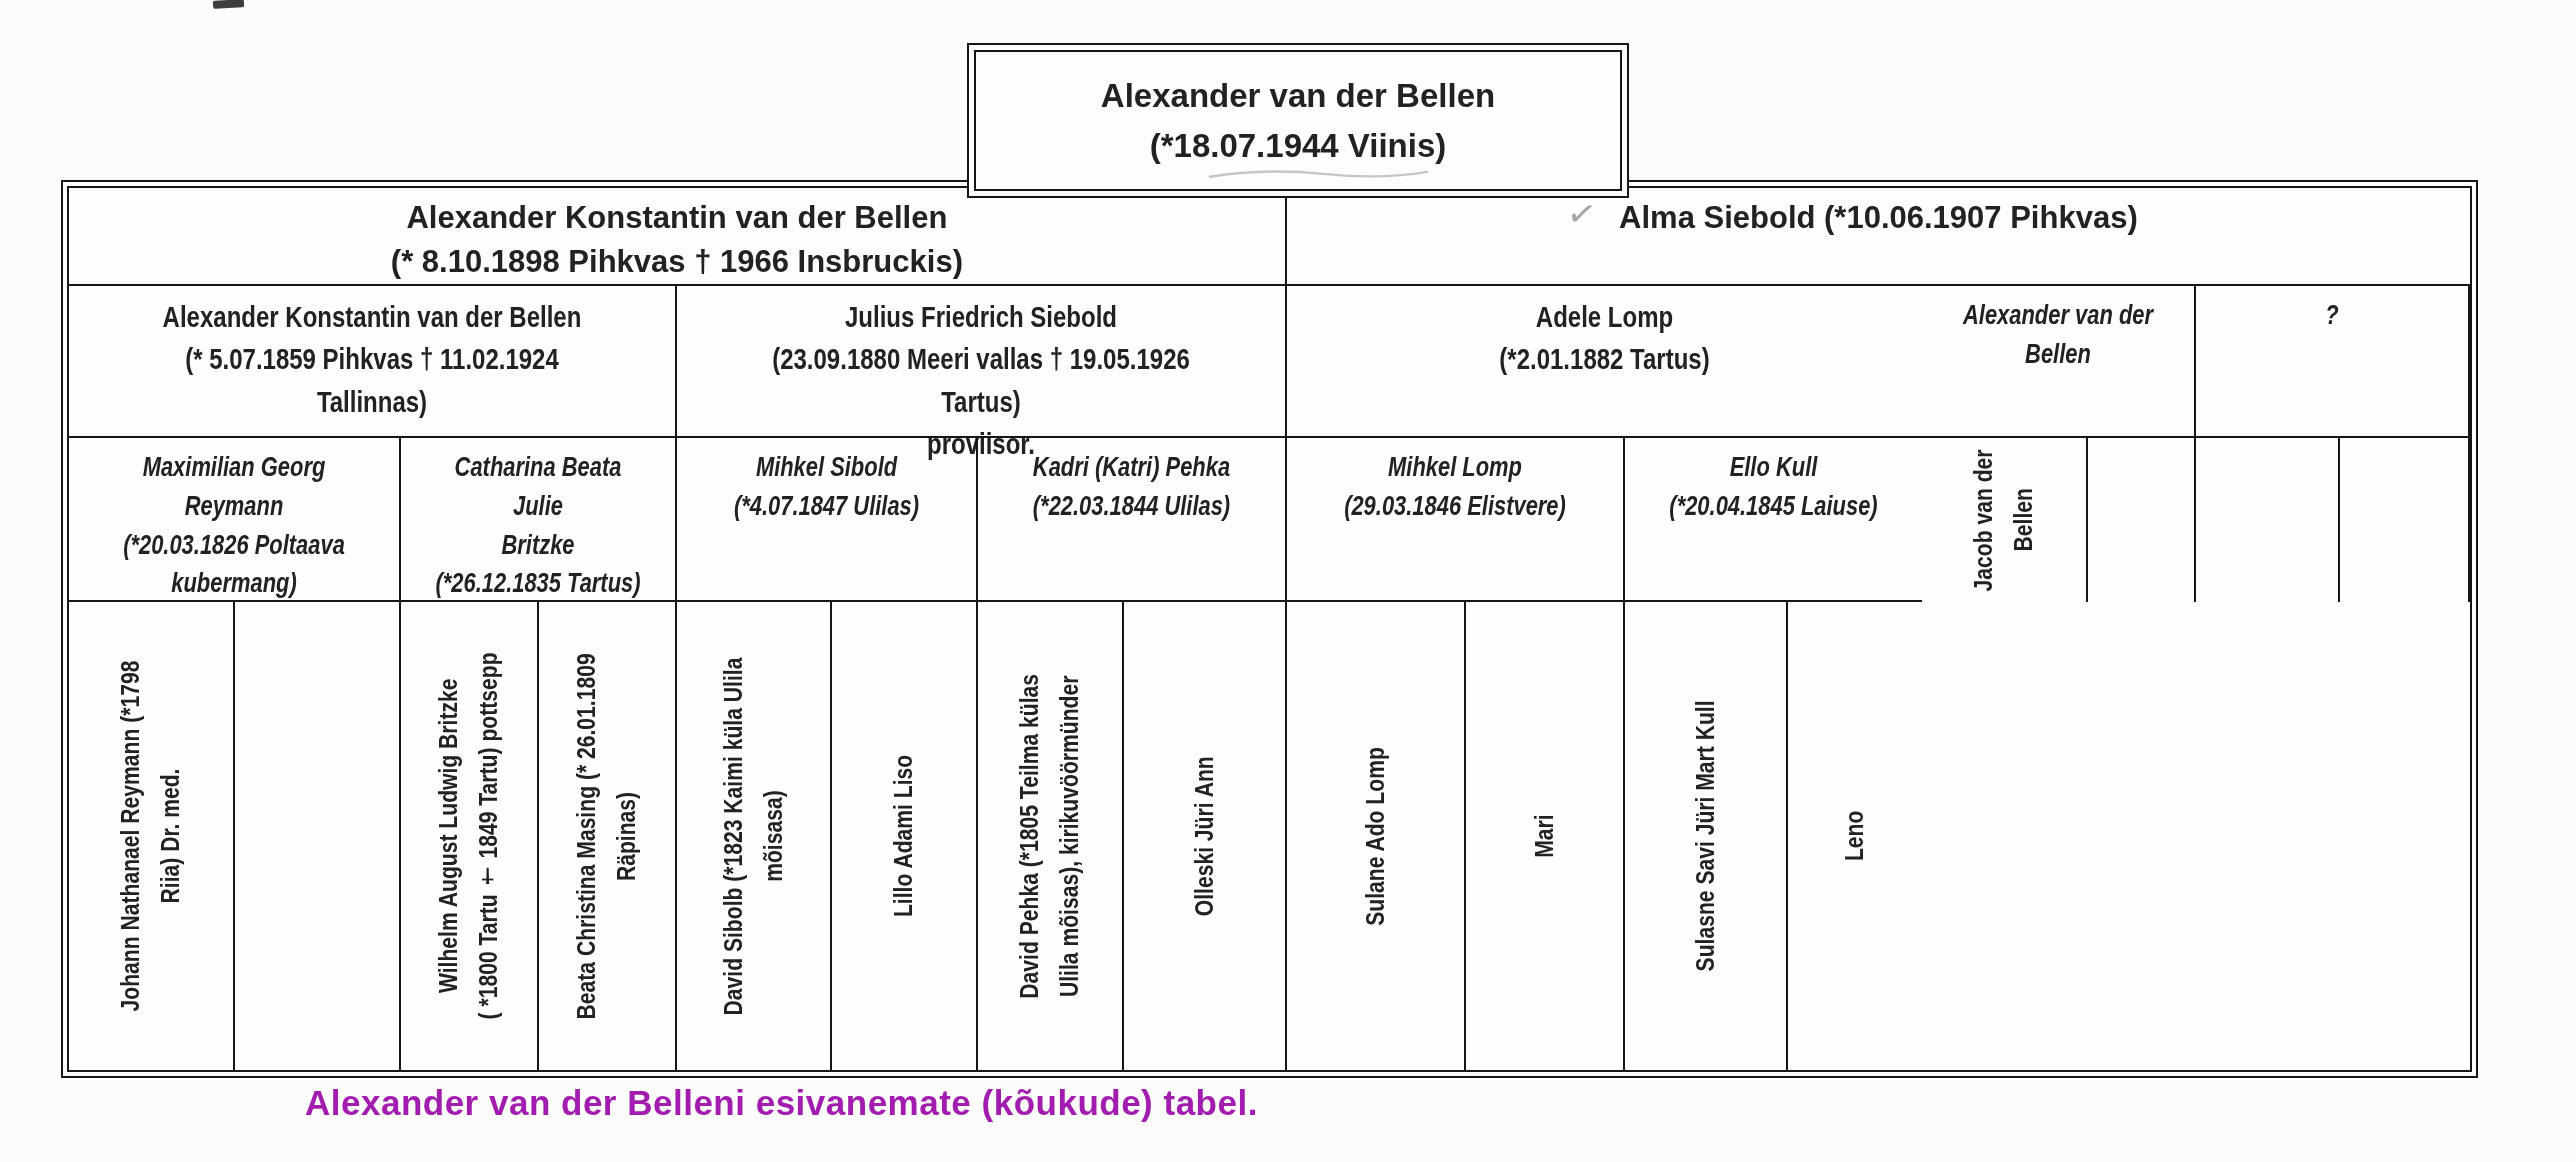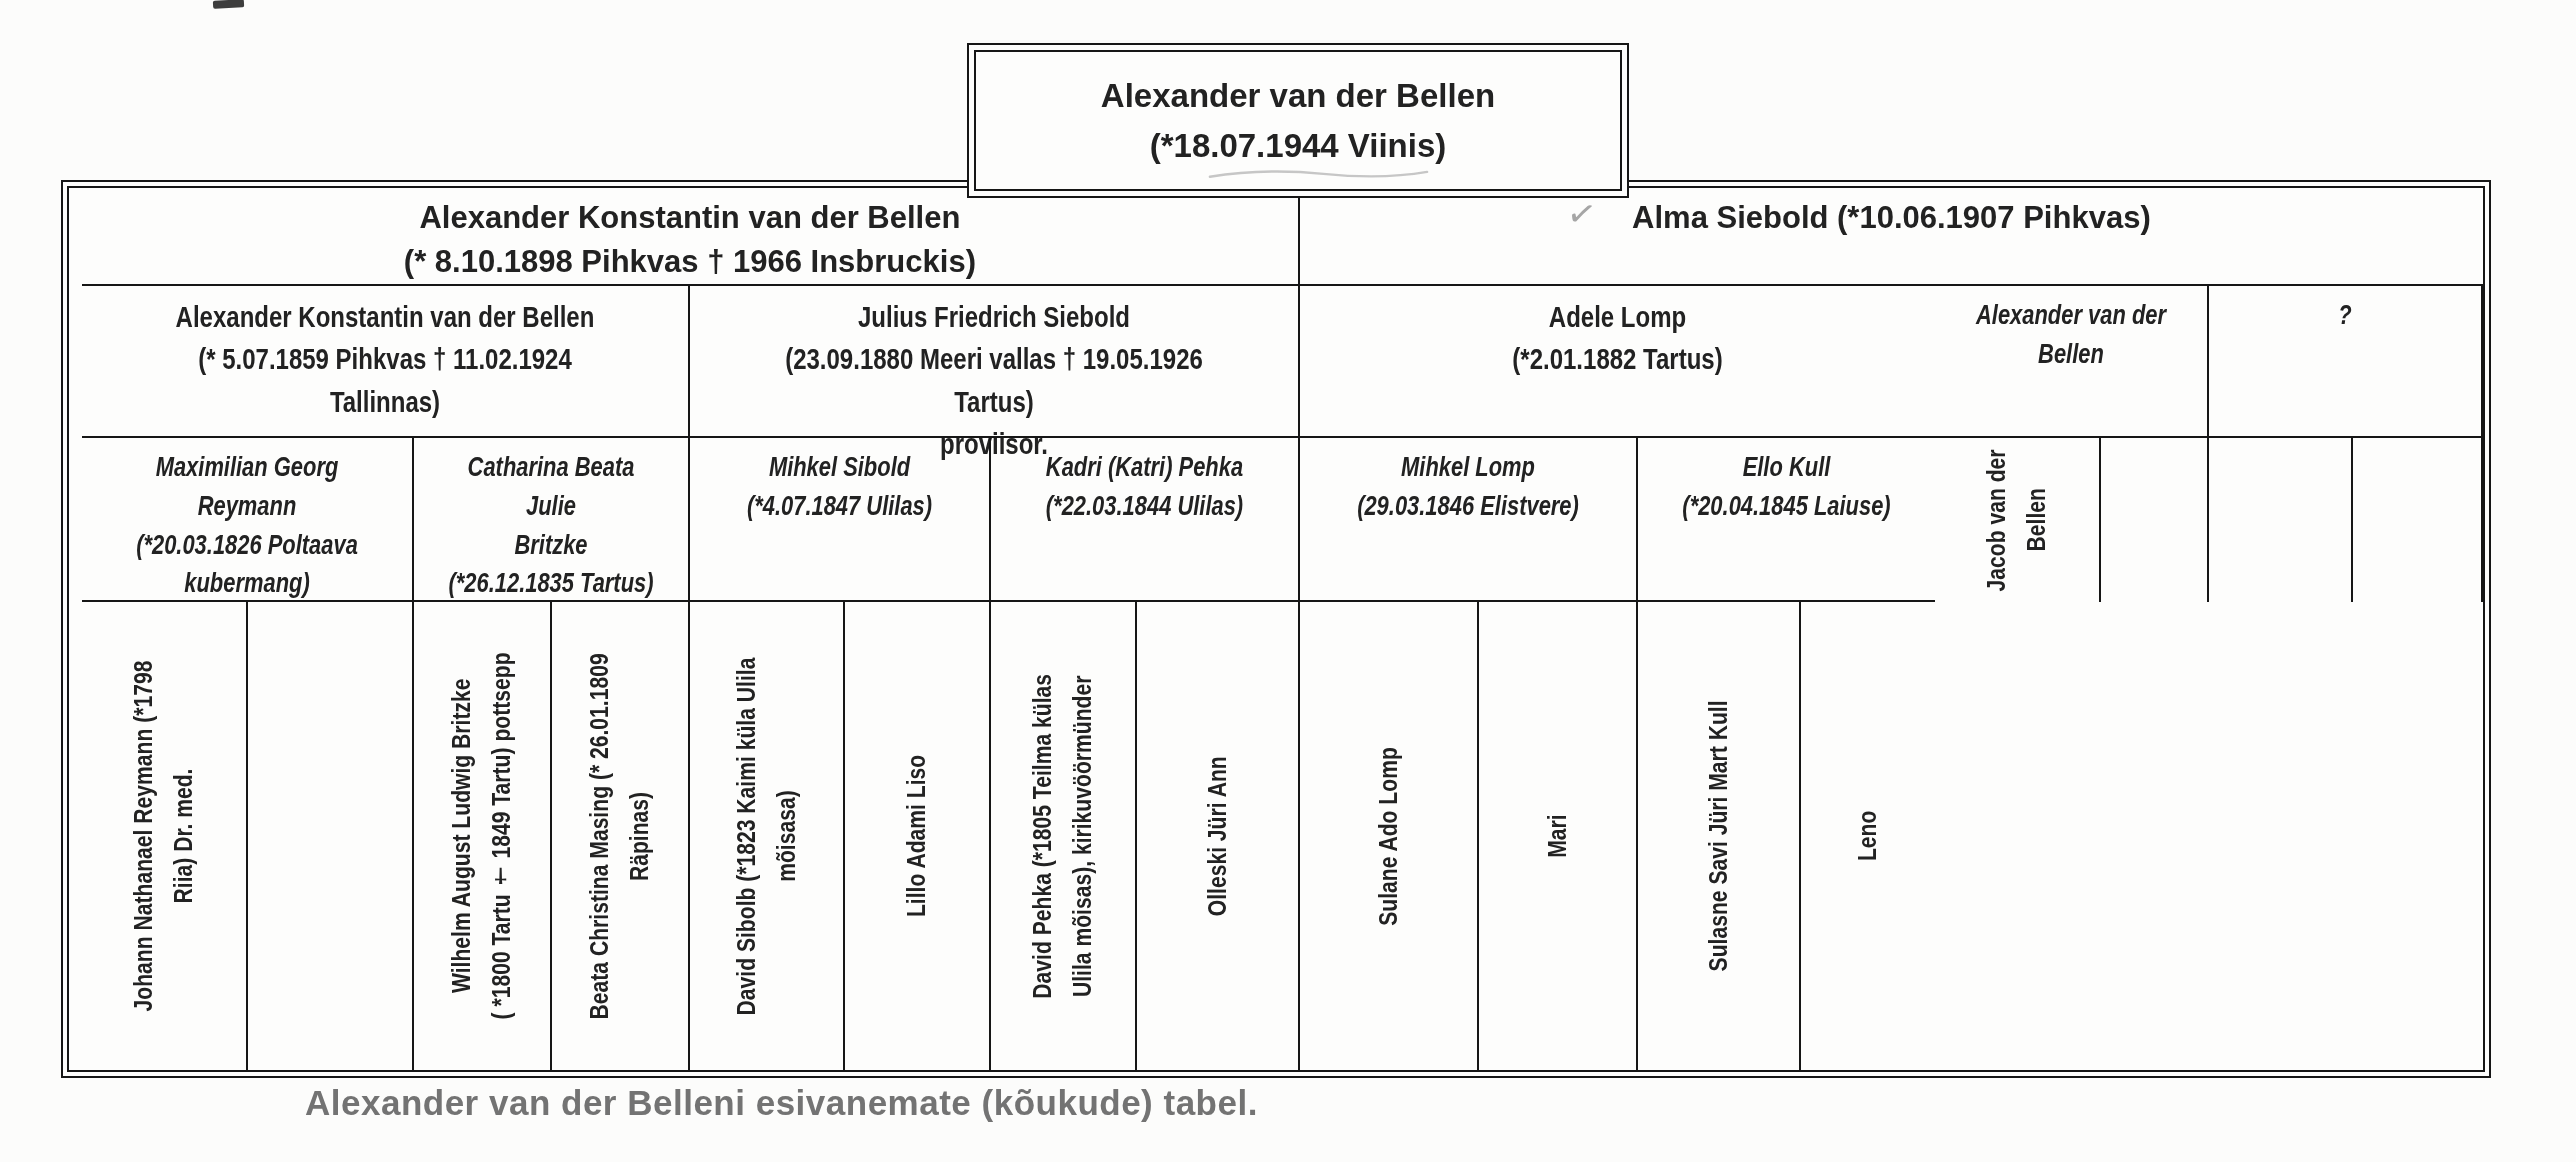--- a/index.html
+++ b/index.html
@@ -44,21 +44,20 @@
     border:2px solid #161616;padding:3.9px;background:#fdfdfc;
   }
   .table-inner{
     border:2.9px solid #161616;
   }
   .grid{
     display:grid;
     grid-template-columns:166px 166px 138px 138px 155px 146px 146px 163px 179px 159px 163px 134px 166px 108px 144px 130px;
     grid-template-rows:98px 152px 164px 468px;
     width:2401px;
-    padding-left:13px;
   }
   .c{
     box-sizing:border-box;
     border-right:2.9px solid #161616;
     border-bottom:2.9px solid #161616;
     display:flex;justify-content:center;align-items:flex-start;
     overflow:visible;position:relative;
   }
   .c.last{border-right:none;}
   .c.bot{border-bottom:none;}
@@ -89,21 +88,21 @@
     transform:rotate(180deg) scaleY(0.8);
     transform-origin:center center;
     height:125%;
     font-weight:700;font-size:26.4px;line-height:1.5;
     text-align:center;white-space:pre-line;color:#222;
     display:block;
   }
 
   .caption{
     position:absolute;left:305px;top:1083px;
-    font-size:35px;font-weight:700;color:#737373;letter-spacing:0.5px;
+    font-size:35px;font-weight:700;color:#a21caf;letter-spacing:0.5px;
   }
 </style>
 </head>
 <body>
 
 <div class="page">
 
   <div class="artifact"></div>
 
   <div class="proband">

